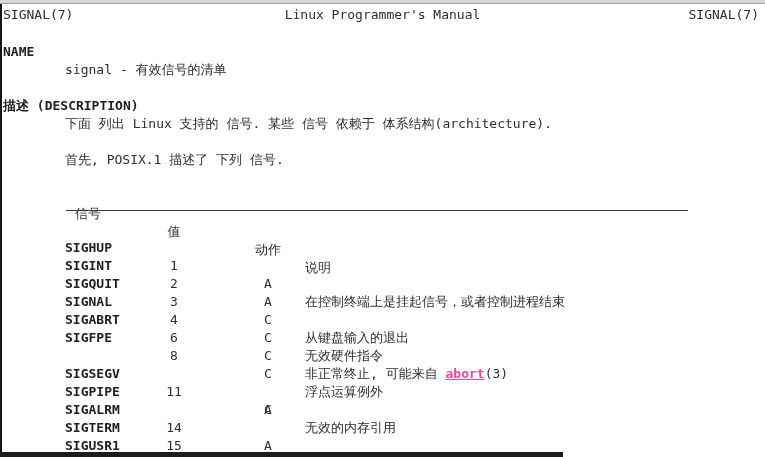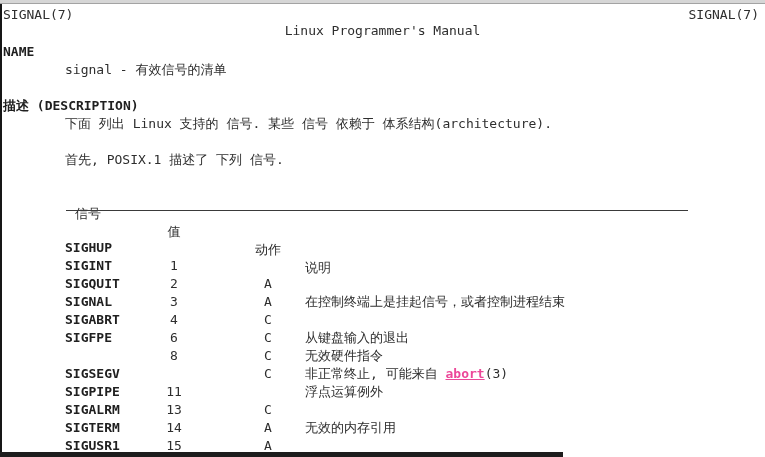--- a/index.html
+++ b/index.html
@@ -8,21 +8,21 @@
     font-family:"DejaVu Sans Mono","Liberation Mono",monospace;
     font-size:13px;line-height:18px;color:#2e2e2e;
   }
   .edge-top{position:absolute;left:0;top:0;width:765px;height:3px;background:#d6d6d6;border-bottom:1px solid #a3a3a3;z-index:5;}
   .edge-left{position:absolute;left:0;top:0;width:2px;height:457px;background:#161616;z-index:4;}
   .statusbar{position:absolute;left:0;top:452px;width:563px;height:5px;background:#1d1d1d;z-index:4;}
   .line{position:absolute;left:0;width:765px;height:18px;white-space:pre;}
   .flush{left:3px;}
   .indent{left:65px;}
   .bold{font-weight:bold;color:#202020;}
-  .hdr-center{position:absolute;left:0;top:16px;width:100%;text-align:center;}
+  .hdr-center{position:absolute;left:0;top:0;width:100%;text-align:center;}
   .hdr-left{position:absolute;left:3px;top:0;}
   .hdr-right{position:absolute;right:6px;top:0;}
   .sep{position:absolute;left:66px;top:210px;width:622px;height:1px;background:#3a3a3a;}
   .cell-name{position:absolute;left:65px;font-weight:bold;color:#202020;white-space:pre;}
   .cell-value{position:absolute;left:128px;width:92px;text-align:center;white-space:pre;}
   .cell-action{position:absolute;left:230px;width:76px;text-align:center;white-space:pre;}
   .cell-desc{position:absolute;left:305px;white-space:pre;}
   .man-link{font-weight:bold;text-decoration:underline;color:#ec4899;}
   .th-signal{position:absolute;left:75px;white-space:pre;}
 </style>
@@ -90,21 +90,20 @@
     <span class="cell-desc"><span>浮点运算例外</span><span class="man-link"></span><span></span></span>
   </div>
   <div class="line" style="top:347px;">
     <span class="cell-name">SIGSEGV</span>
     <span class="cell-value">11</span>
     <span class="cell-action">C</span>
     <span class="cell-desc"><span>无效的内存引用</span><span class="man-link"></span><span></span></span>
   </div>
   <div class="line" style="top:365px;">
     <span class="cell-name">SIGPIPE</span>
-    <span class="cell-value">13</span>
     <span class="cell-action">A</span>
   </div>
   <div class="line" style="top:383px;">
     <span class="cell-name">SIGALRM</span>
     <span class="cell-value">14</span>
     <span class="cell-action">A</span>
     <span class="cell-desc"><span>来自 </span><span class="man-link">alarm</span><span>(2) 的超时信号</span></span>
   </div>
   <div class="line" style="top:401px;">
     <span class="cell-name">SIGTERM</span>

